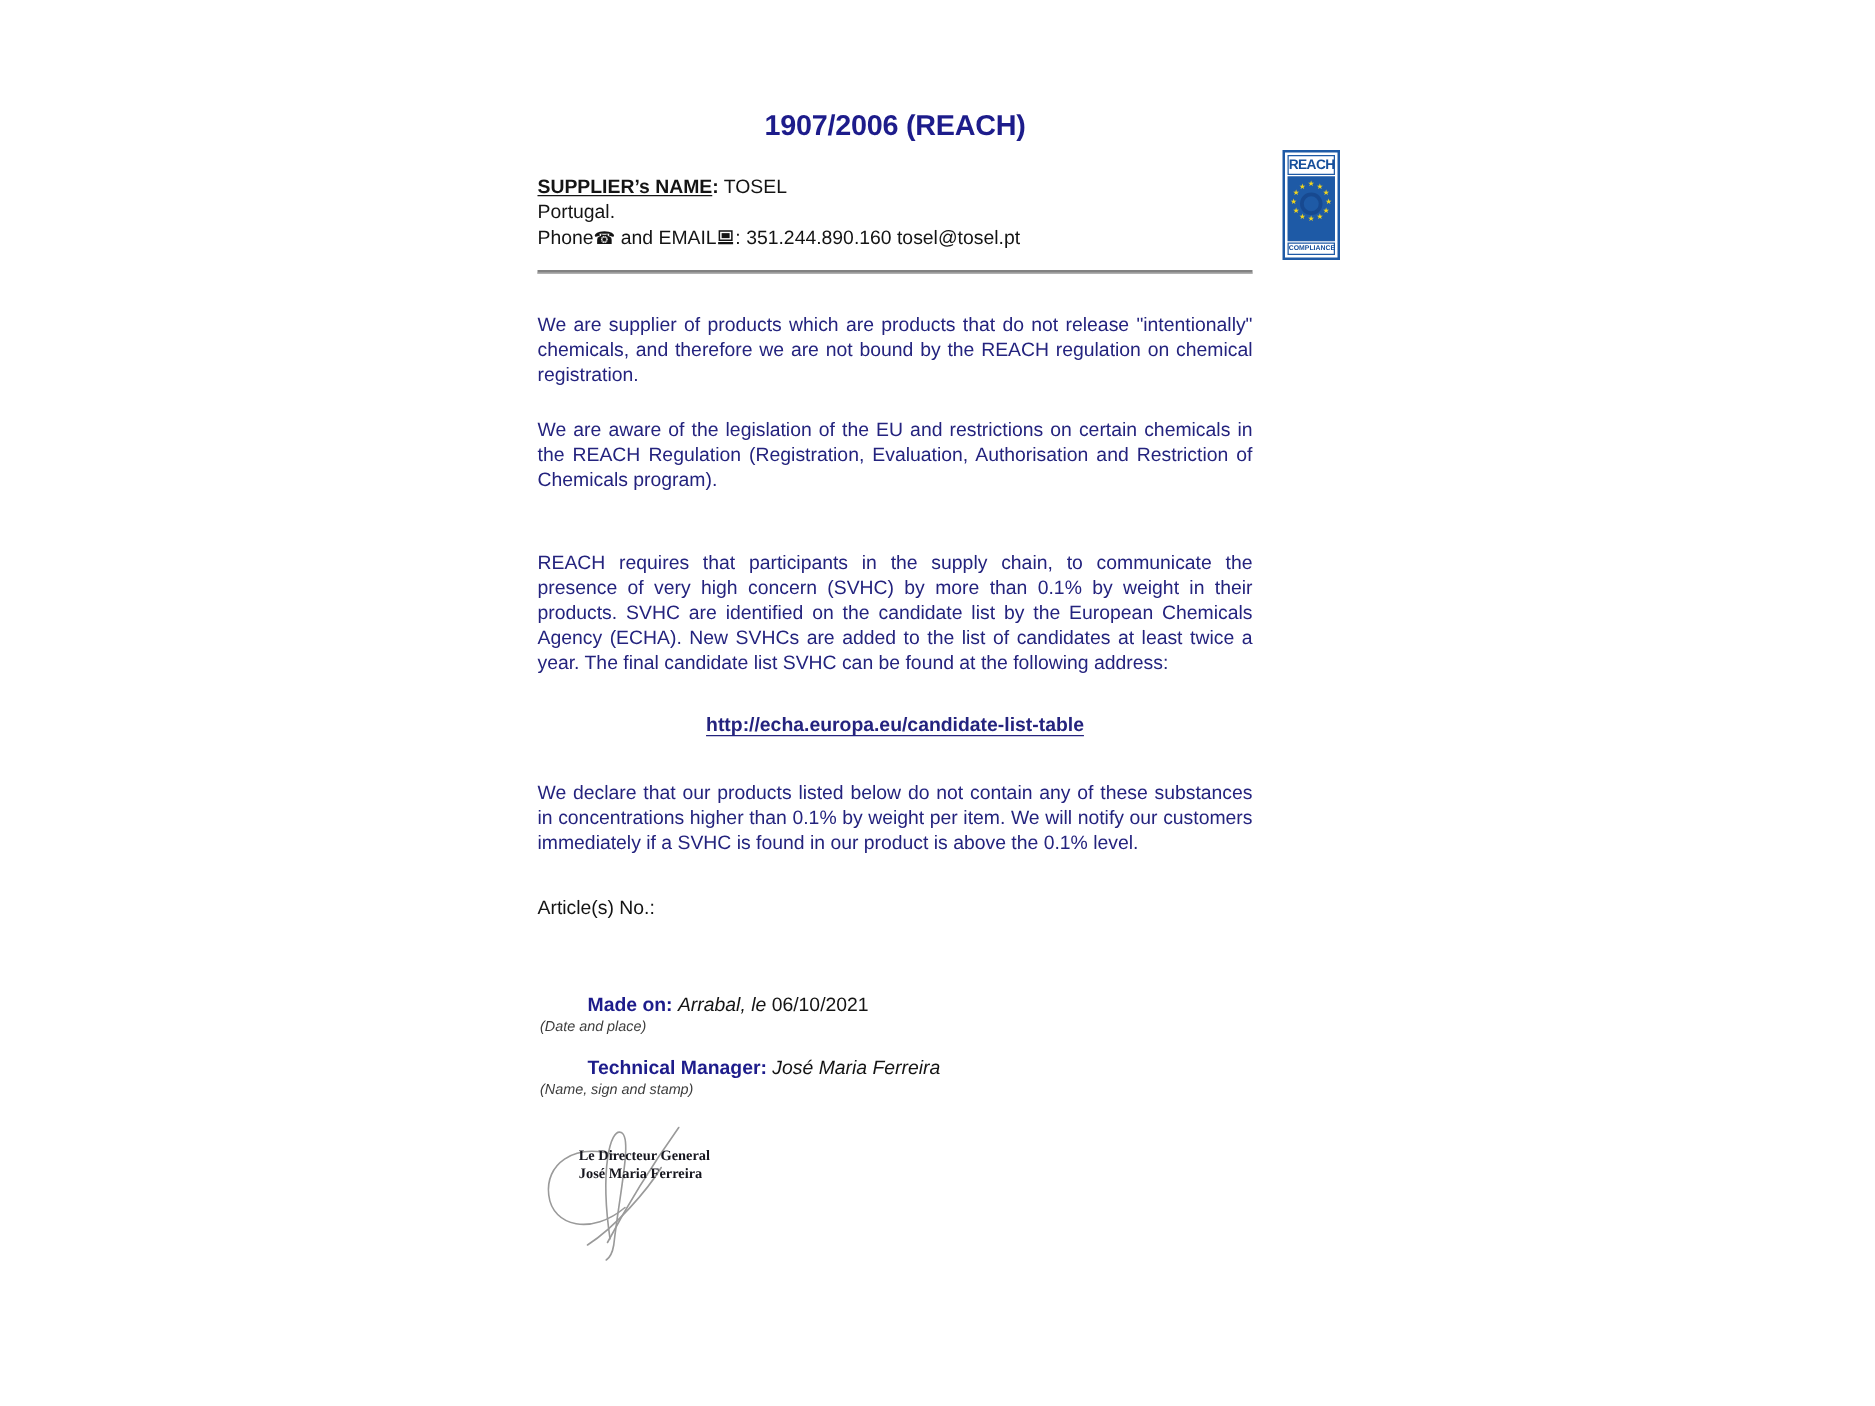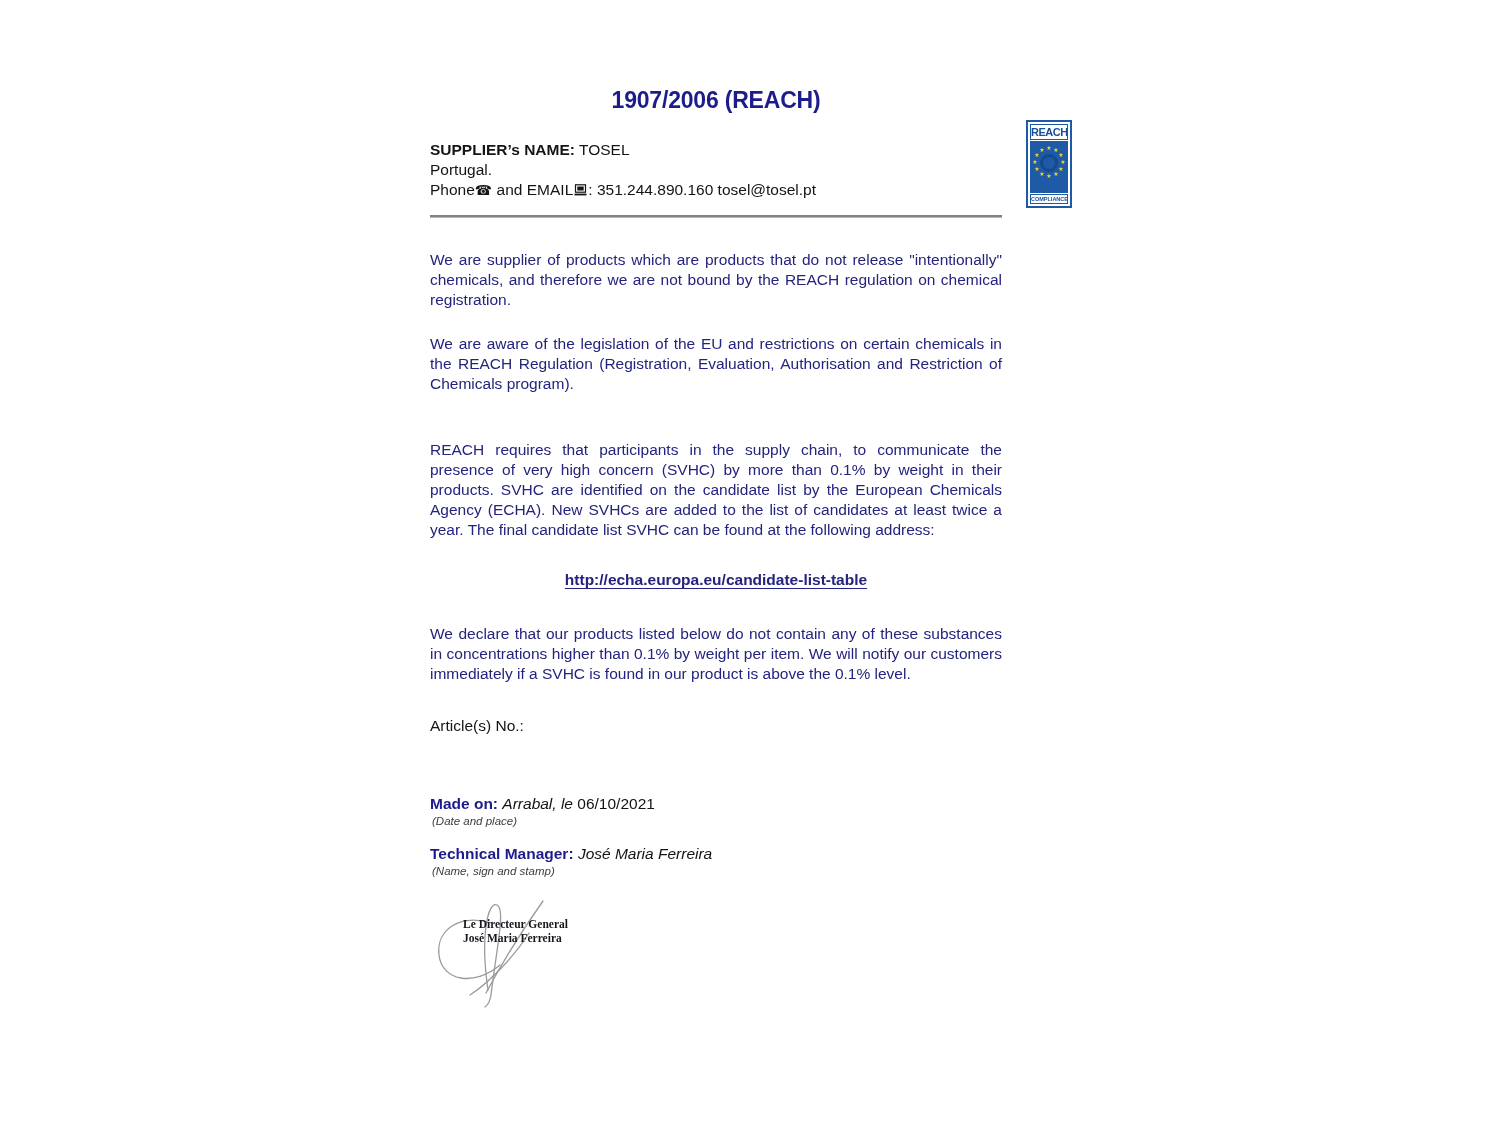--- a/index.html
+++ b/index.html
@@ -9,38 +9,38 @@
     -webkit-font-smoothing:antialiased;
   }
   .page-col{position:absolute;left:430px;top:0;width:572px;}
   
   .doc-title{margin-top:84px;text-align:center;color:#1d1c8b;font-weight:bold;
     font-size:23px;line-height:32px;letter-spacing:-0.2px;}
   .doc-title .u{text-decoration:underline;text-underline-offset:3px;text-decoration-thickness:2px;}
   
   .supplier{margin-top:24px;font-size:15.5px;line-height:20px;color:#141414;}
   .supplier .lbl-b{font-weight:bold;}
-  .supplier .lbl-u{text-underline-offset:2px;}
+  .supplier .lbl-u{text-decoration:underline;text-underline-offset:2px;}
   .jline{text-align:justify;text-align-last:justify;}
   .icon-g{font-size:14px;position:relative;top:0px;}
   .pc-icon{display:inline-block;vertical-align:-1px;margin:0 1px;}
   
   .rule{margin-top:14px;height:2px;background:#828282;border-bottom:1px solid #b5b5b5;}
   
   .para{font-size:15.5px;line-height:20px;color:#24237e;text-align:justify;}
   .p1{margin-top:24px;}
   .p2{margin-top:32px;}
   .p3{margin-top:46px;}
   .p4{margin-top:34px;}
   .link-line{margin-top:30px;text-align:center;font-size:15.5px;line-height:20px;}
   .link-line a{color:#24237e;font-weight:600;text-decoration:underline;text-underline-offset:3px;}
   .articles{margin-top:32px;font-size:15.5px;line-height:20px;color:#141414;}
   
   .made-on{margin-top:58px;font-size:15.5px;line-height:20px;color:#141414;}
-  .navy-b{color:#1d1c8b;font-weight:bold;}
+  .navy-b{color:#1d1c8b;font-weight:bold;margin-left:40px;}
   .ital{font-style:italic;}
   .caption{font-size:11.5px;line-height:14px;color:#3c3c3c;font-style:italic;margin-left:2px;}
   .manager{margin-top:16px;font-size:15.5px;line-height:20px;color:#141414;}
   
   .signature{margin-top:15px;position:relative;width:170px;height:120px;}
   .signature svg{position:absolute;left:0;top:0;}
   .sig-text{position:absolute;left:33px;top:24px;font-family:"Liberation Serif","DejaVu Serif",serif;
     font-weight:600;font-size:11.5px;line-height:14px;color:#16161e;white-space:nowrap;}
   
   .reach-logo{position:absolute;left:1026px;top:84px;width:46px;height:88px;box-sizing:border-box;

